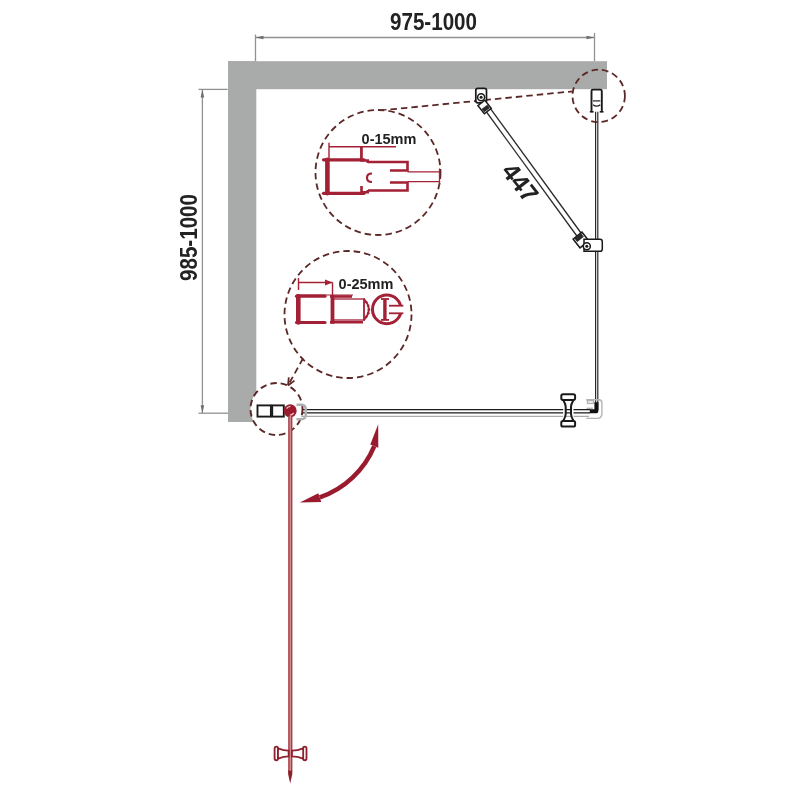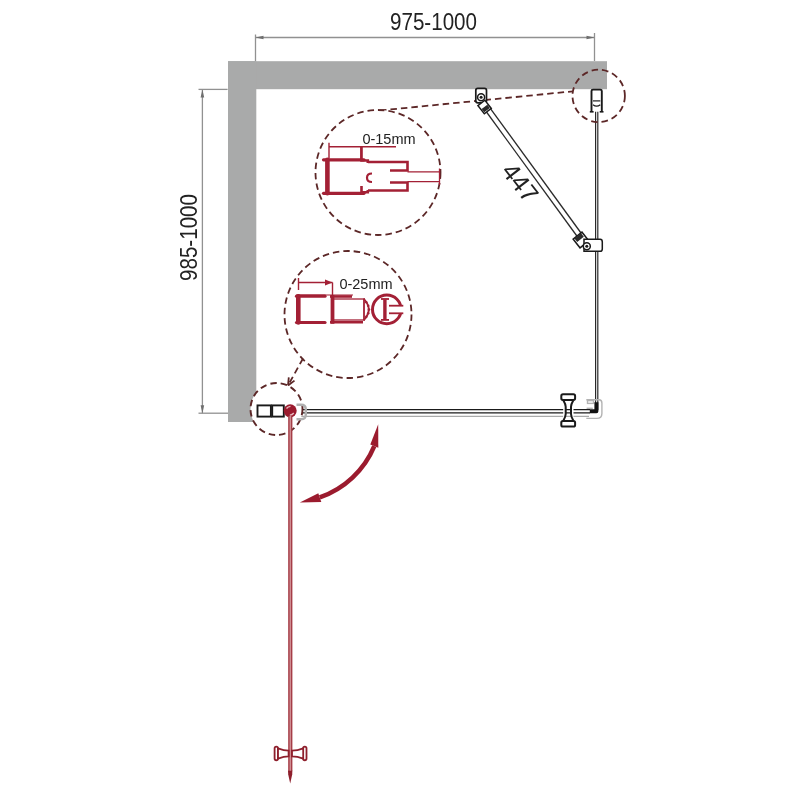--- a/index.html
+++ b/index.html
@@ -1,16 +1,16 @@
 <!DOCTYPE html>
 <html><head>
 <meta charset="utf-8">
 <style>
   html,body{margin:0;padding:0;background:#ffffff;}
-  .wrap{width:800px;height:800px;position:relative;background:#3b82f6;}
+  .wrap{width:800px;height:800px;position:relative;background:#3b82f6;font-weight:bold;}
   text{font-family:"Liberation Sans",sans-serif;}
 </style>
 </head>
 <body>
 <div class="wrap">
 <svg width="800" height="800" viewBox="0 0 800 800">
 
   <rect x="0" y="0" width="800" height="800" fill="#ffffff"></rect>
 
   <rect x="228" y="61.2" width="379" height="28" fill="#a9aaaa"></rect>

